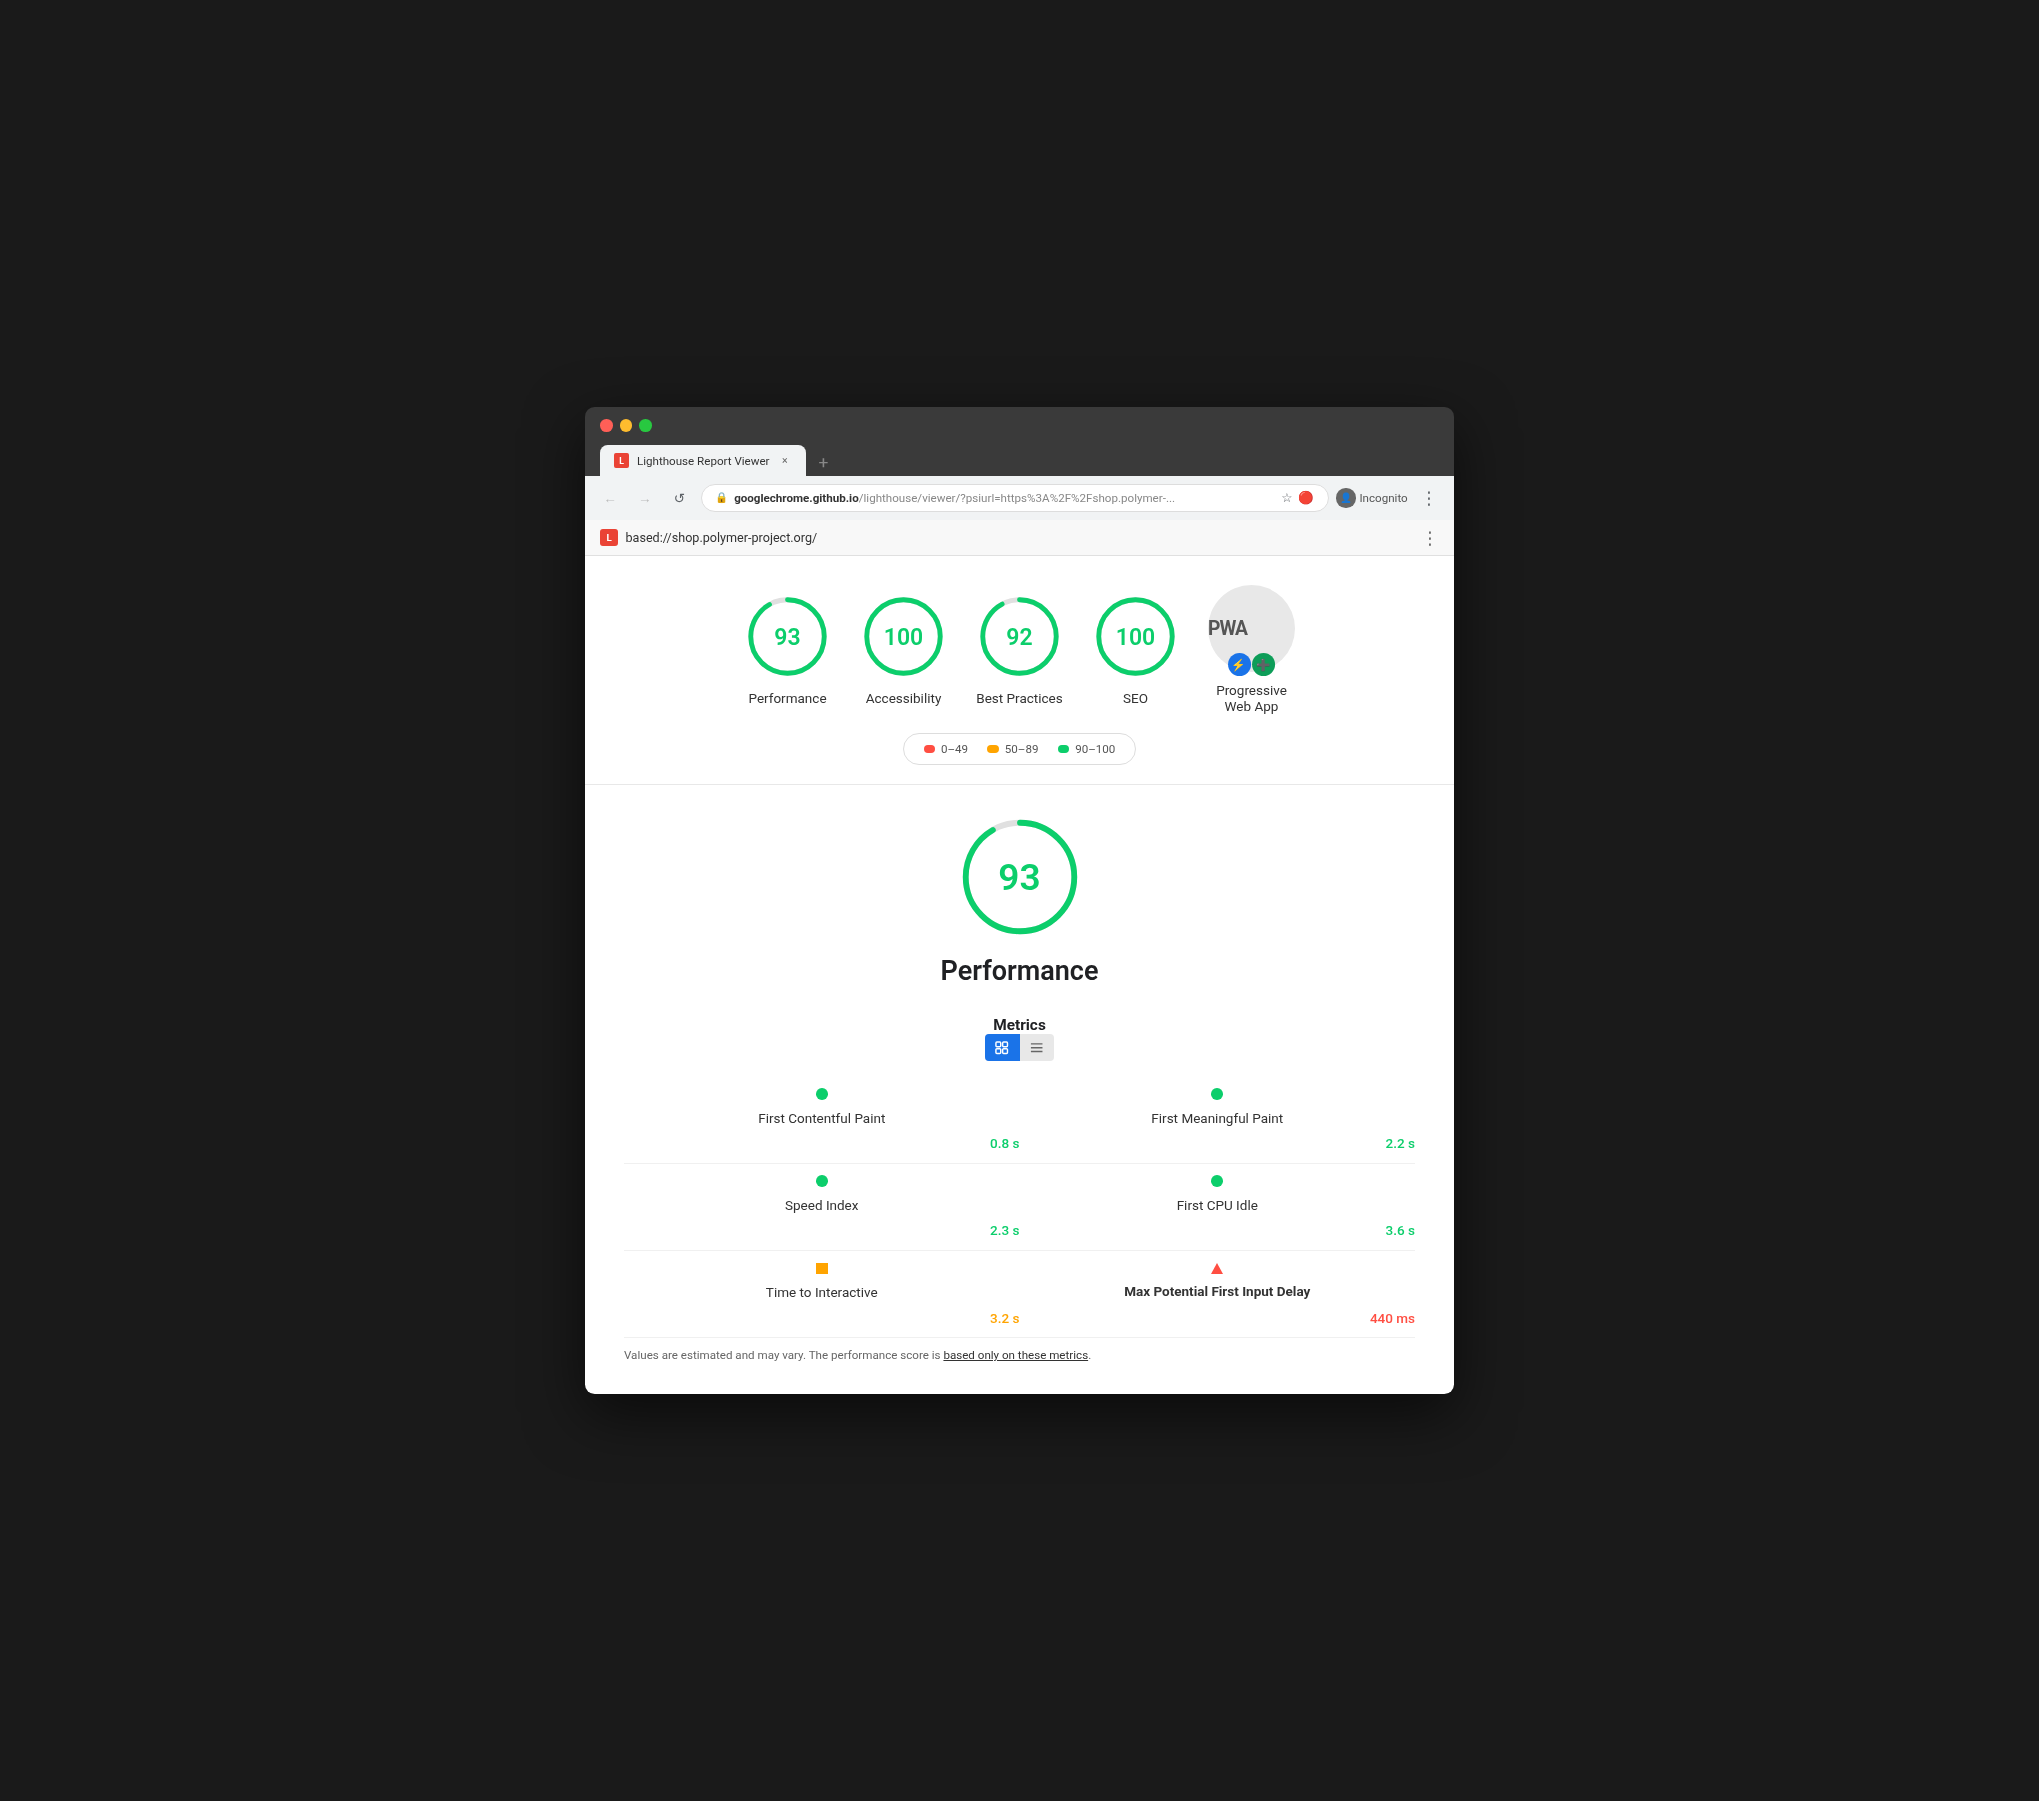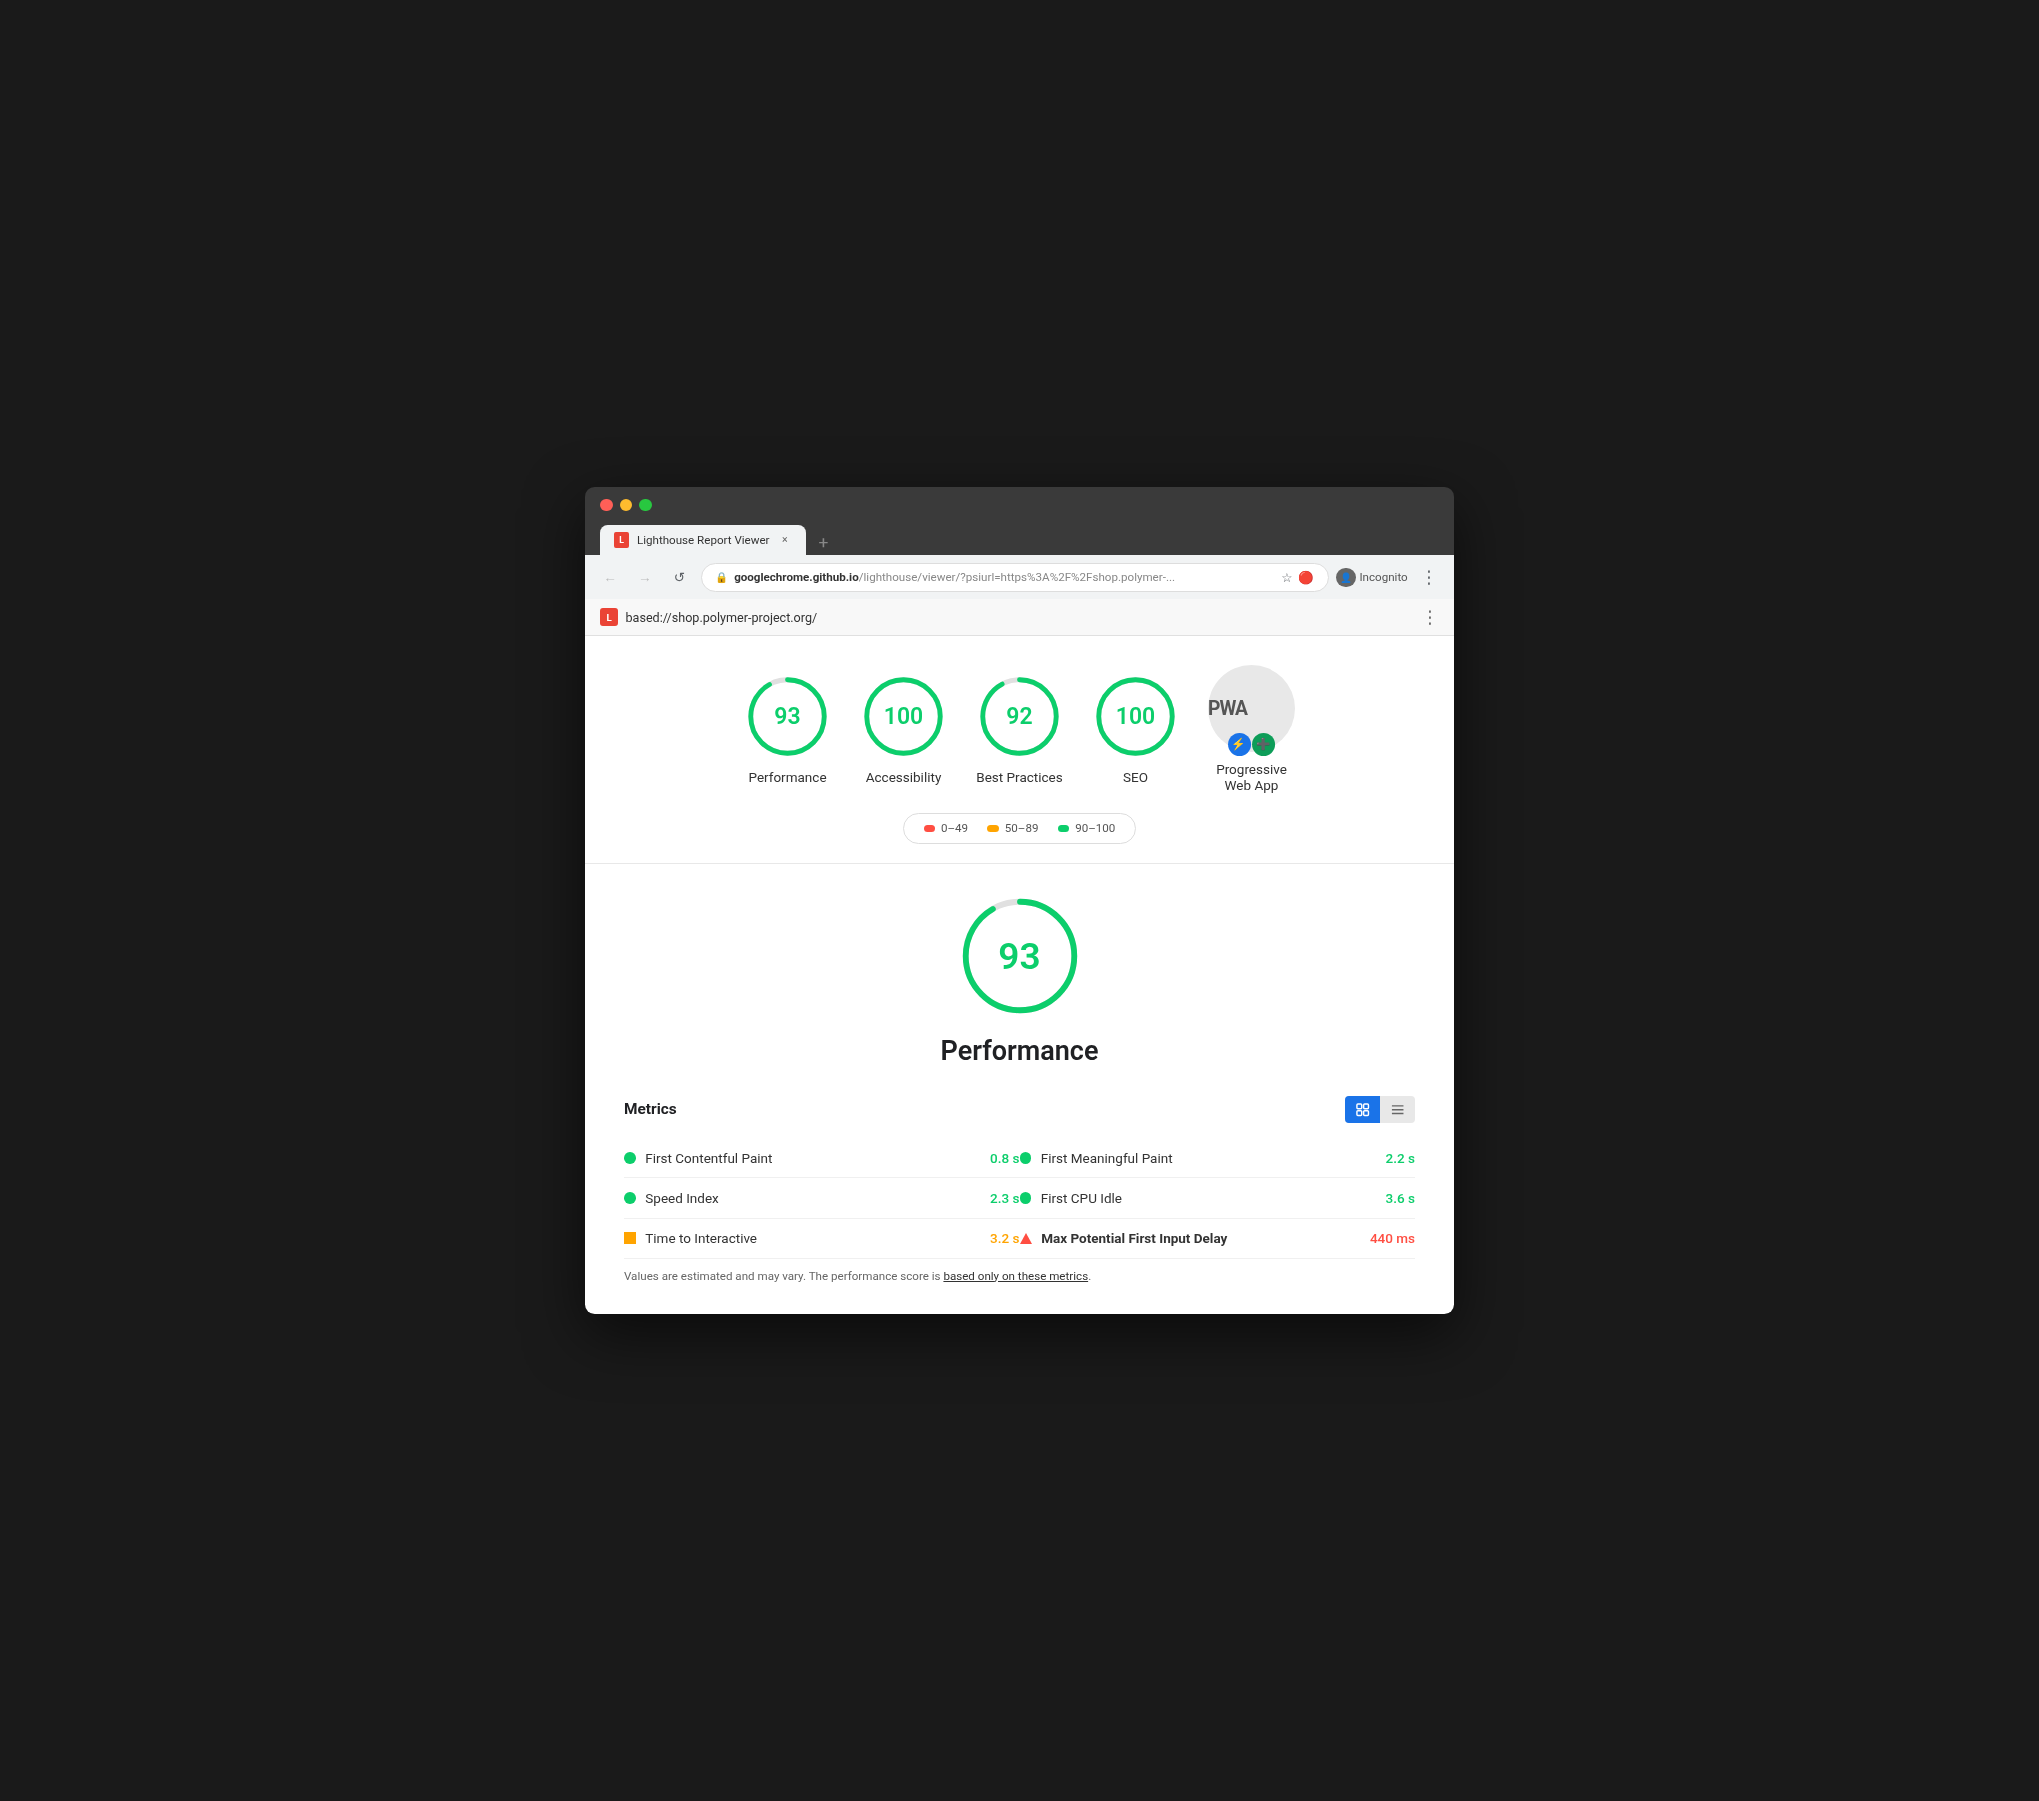--- a/index.html
+++ b/index.html
@@ -386,20 +386,21 @@
       font-weight: 600;
       color: #202124;
     }
 
     
     .metrics-header {
       display: flex;
       align-items: center;
       justify-content: space-between;
       margin-bottom: 15.4px;
+      flex-direction: column;
     }
 
     .metrics-title {
       font-size: 15.4px;
       font-weight: 700;
       color: #202124;
     }
 
     .view-toggle {
       display: flex;
@@ -436,20 +437,21 @@
       grid-template-columns: 1fr 1fr;
       gap: 0;
     }
 
     .metric-row {
       display: flex;
       align-items: center;
       padding: 11.6px 0;
       gap: 9.7px;
       border-bottom: 1px solid #f0f0f0;
+      flex-direction: column;
     }
 
     .metric-dot {
       width: 11.6px;
       height: 11.6px;
       border-radius: 50%;
       flex-shrink: 0;
     }
     .metric-dot.green { background: #0cce6b; }
 

